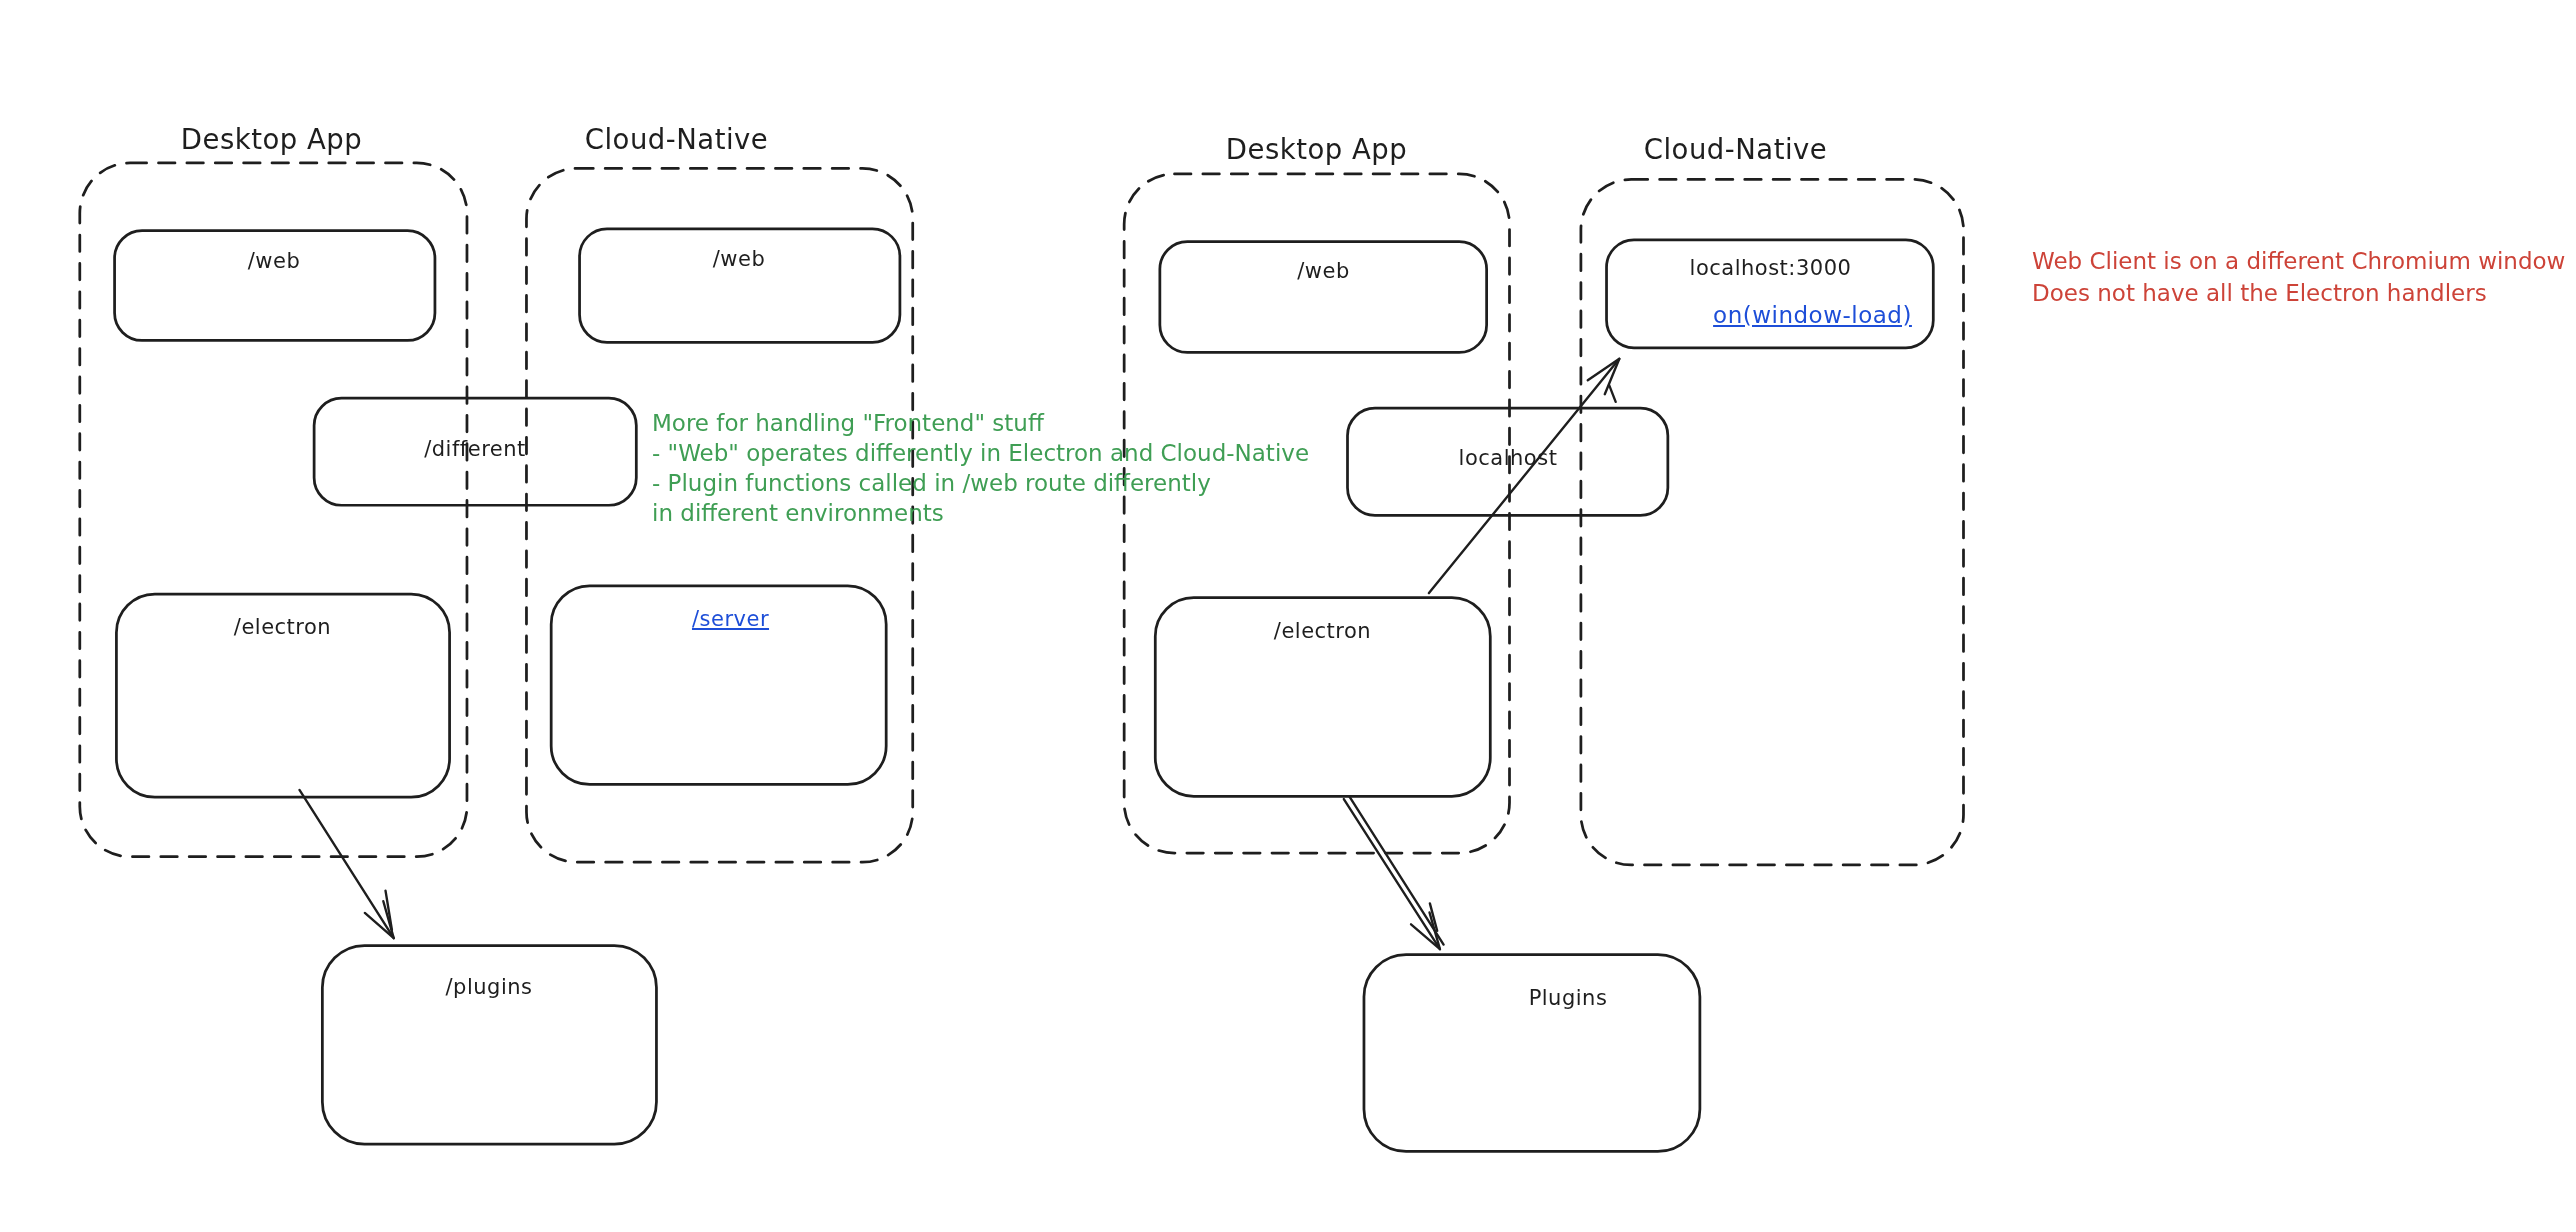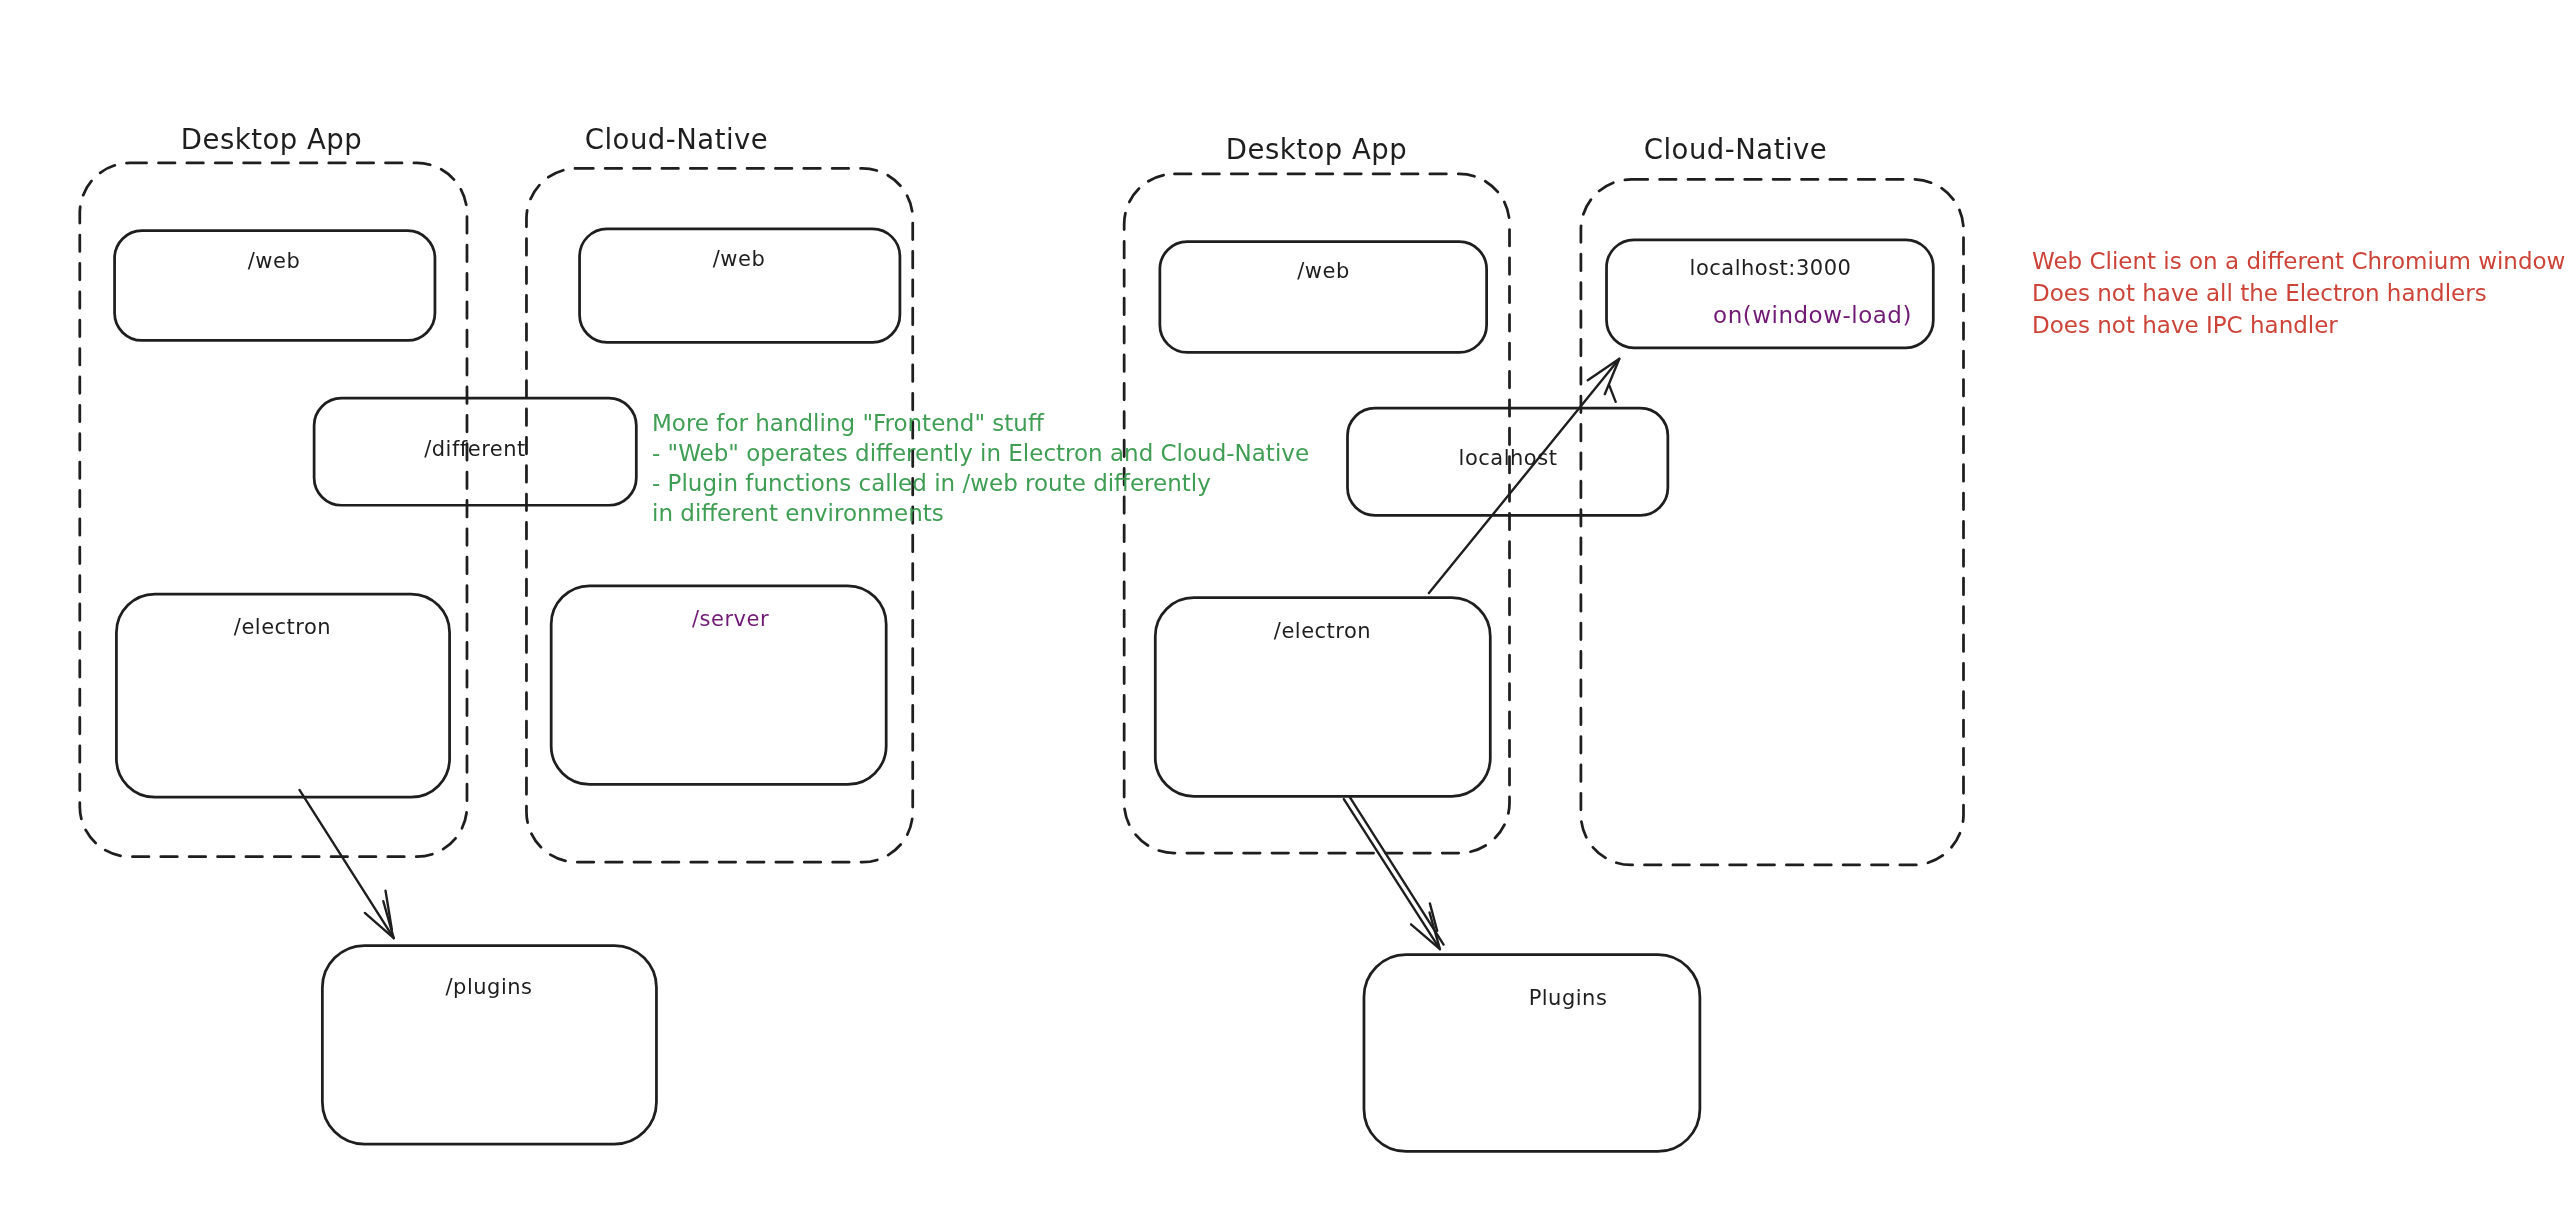--- a/index.html
+++ b/index.html
@@ -45,21 +45,21 @@
   .note-green {
     color: #3f9e54;
     font-size: 23px;
     line-height: 30px;
   }
   .note-red {
     color: #cd4338;
     font-size: 23px;
     line-height: 32px;
   }
-  .red-text { color: #701a75; }
+  .red-text { color: #1d4ed8; text-decoration: underline; }
 </style>
 </head>
 <body>
 
 <div class="canvas">
 
   <svg class="shapes" viewBox="0 0 2814 1346" fill="none" stroke="#1e1e1e" stroke-width="3" stroke-linecap="round" stroke-linejoin="round">
 
     <rect x="87" y="178" width="423" height="758" rx="55" stroke-dasharray="18 13"></rect>
     <rect x="575" y="184" width="422" height="758" rx="55" stroke-dasharray="18 13"></rect>
@@ -134,17 +134,16 @@
 
   <div class="lbl box-flex" style="left:1348px; top:408px; width:320px; height:101px;">localhost</div>
 
   <div class="lbl" style="left:1155px; top:619px; width:335px;">/electron</div>
 
   <div class="lbl" style="left:1364px; top:986px; width:336px;margin-left:36px;">Plugins</div>
 
   <div class="note note-red" style="left:1989px; top:245px;margin-left:43px;">
     <div>Web Client is on a different Chromium window</div>
     <div>Does not have all the Electron handlers</div>
-    <div>Does not have IPC handler</div>
   </div>
 
 </div>
 
 
 </body></html>

